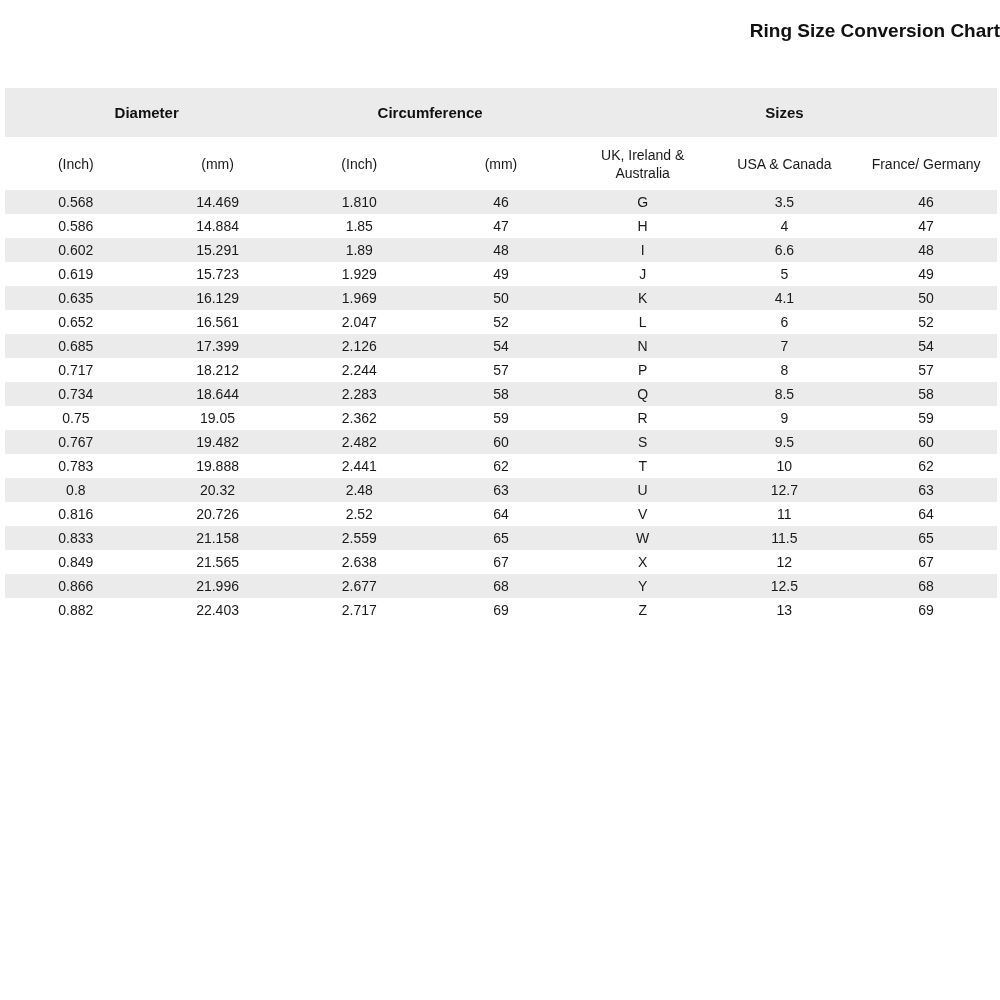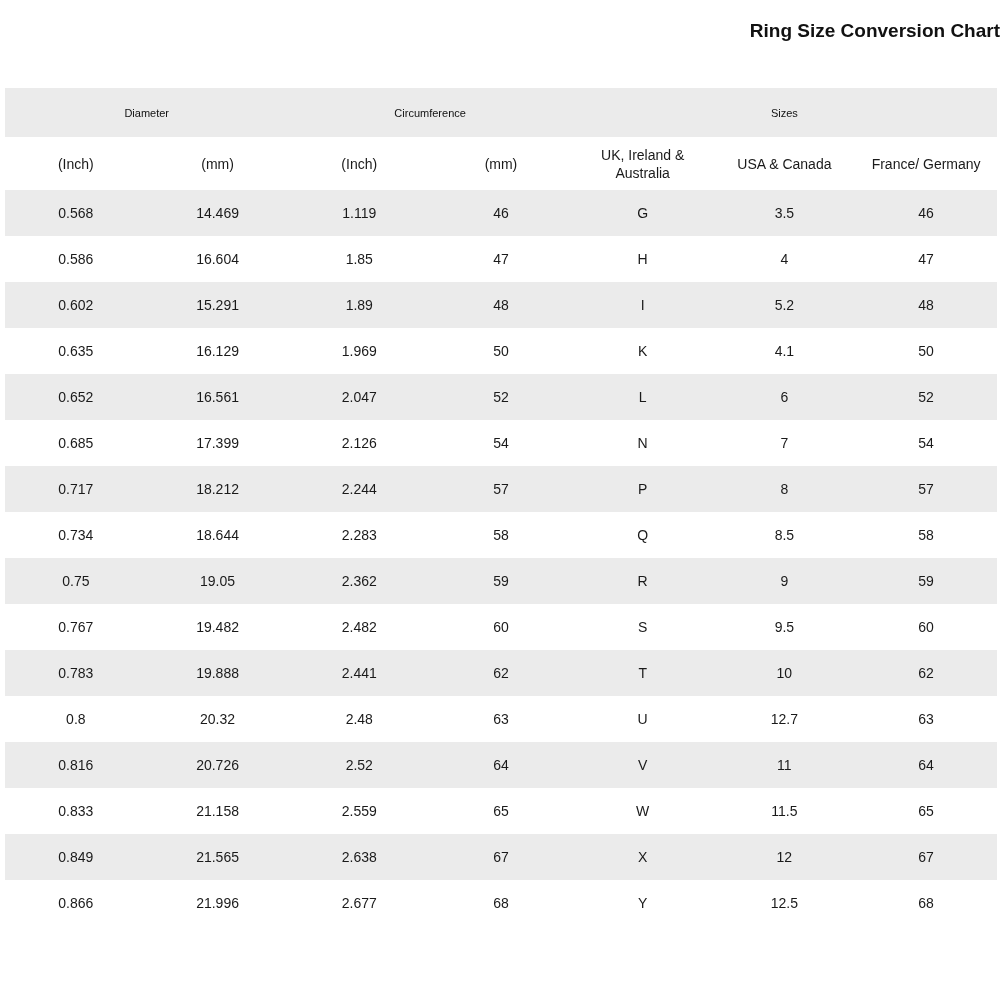--- a/index.html
+++ b/index.html
@@ -33,35 +33,35 @@
     text-align: center;
     vertical-align: middle;
     padding: 0 10px;
     overflow: hidden;
   }
   tr.group-row {
     background: #ebebeb;
     height: 49px;
   }
   tr.group-row th {
-    font-size: 11px;
-    font-weight: normal;
+    font-size: 15px;
+    font-weight: bold;
     color: #111111;
   }
   tr.sub-row {
     background: #ffffff;
     height: 53px;
   }
   tr.sub-row th {
     font-size: 14px;
     font-weight: normal;
     line-height: 18px;
   }
   tbody tr {
-    height: 46px;
+    height: 24px;
     background: #ffffff;
     margin-left: 22px;
   }
   tbody tr:nth-child(odd) {
     background: #ebebeb;
   }
   tbody td {
     font-size: 14px;
   }
 </style>
@@ -84,43 +84,52 @@
       <th>(mm)</th>
       <th>UK, Ireland &amp; Australia</th>
       <th>USA &amp; Canada</th>
       <th>France/ Germany</th>
     </tr>
   </thead>
   <tbody>
       <tr>
     <td>0.568</td>
     <td>14.469</td>
-    <td>1.119</td>
+    <td>1.810</td>
     <td>46</td>
     <td>G</td>
     <td>3.5</td>
     <td>46</td>
   </tr>
       <tr>
     <td>0.586</td>
-    <td>16.604</td>
+    <td>14.884</td>
     <td>1.85</td>
     <td>47</td>
     <td>H</td>
     <td>4</td>
     <td>47</td>
   </tr>
       <tr>
     <td>0.602</td>
     <td>15.291</td>
     <td>1.89</td>
     <td>48</td>
     <td>I</td>
-    <td>5.2</td>
+    <td>6.6</td>
     <td>48</td>
+  </tr>
+      <tr>
+    <td>0.619</td>
+    <td>15.723</td>
+    <td>1.929</td>
+    <td>49</td>
+    <td>J</td>
+    <td>5</td>
+    <td>49</td>
   </tr>
       <tr>
     <td>0.635</td>
     <td>16.129</td>
     <td>1.969</td>
     <td>50</td>
     <td>K</td>
     <td>4.1</td>
     <td>50</td>
   </tr>
@@ -225,14 +234,23 @@
   </tr>
       <tr>
     <td>0.866</td>
     <td>21.996</td>
     <td>2.677</td>
     <td>68</td>
     <td>Y</td>
     <td>12.5</td>
     <td>68</td>
   </tr>
+      <tr>
+    <td>0.882</td>
+    <td>22.403</td>
+    <td>2.717</td>
+    <td>69</td>
+    <td>Z</td>
+    <td>13</td>
+    <td>69</td>
+  </tr>
     </tbody>
 </table>
 
 </body></html>

